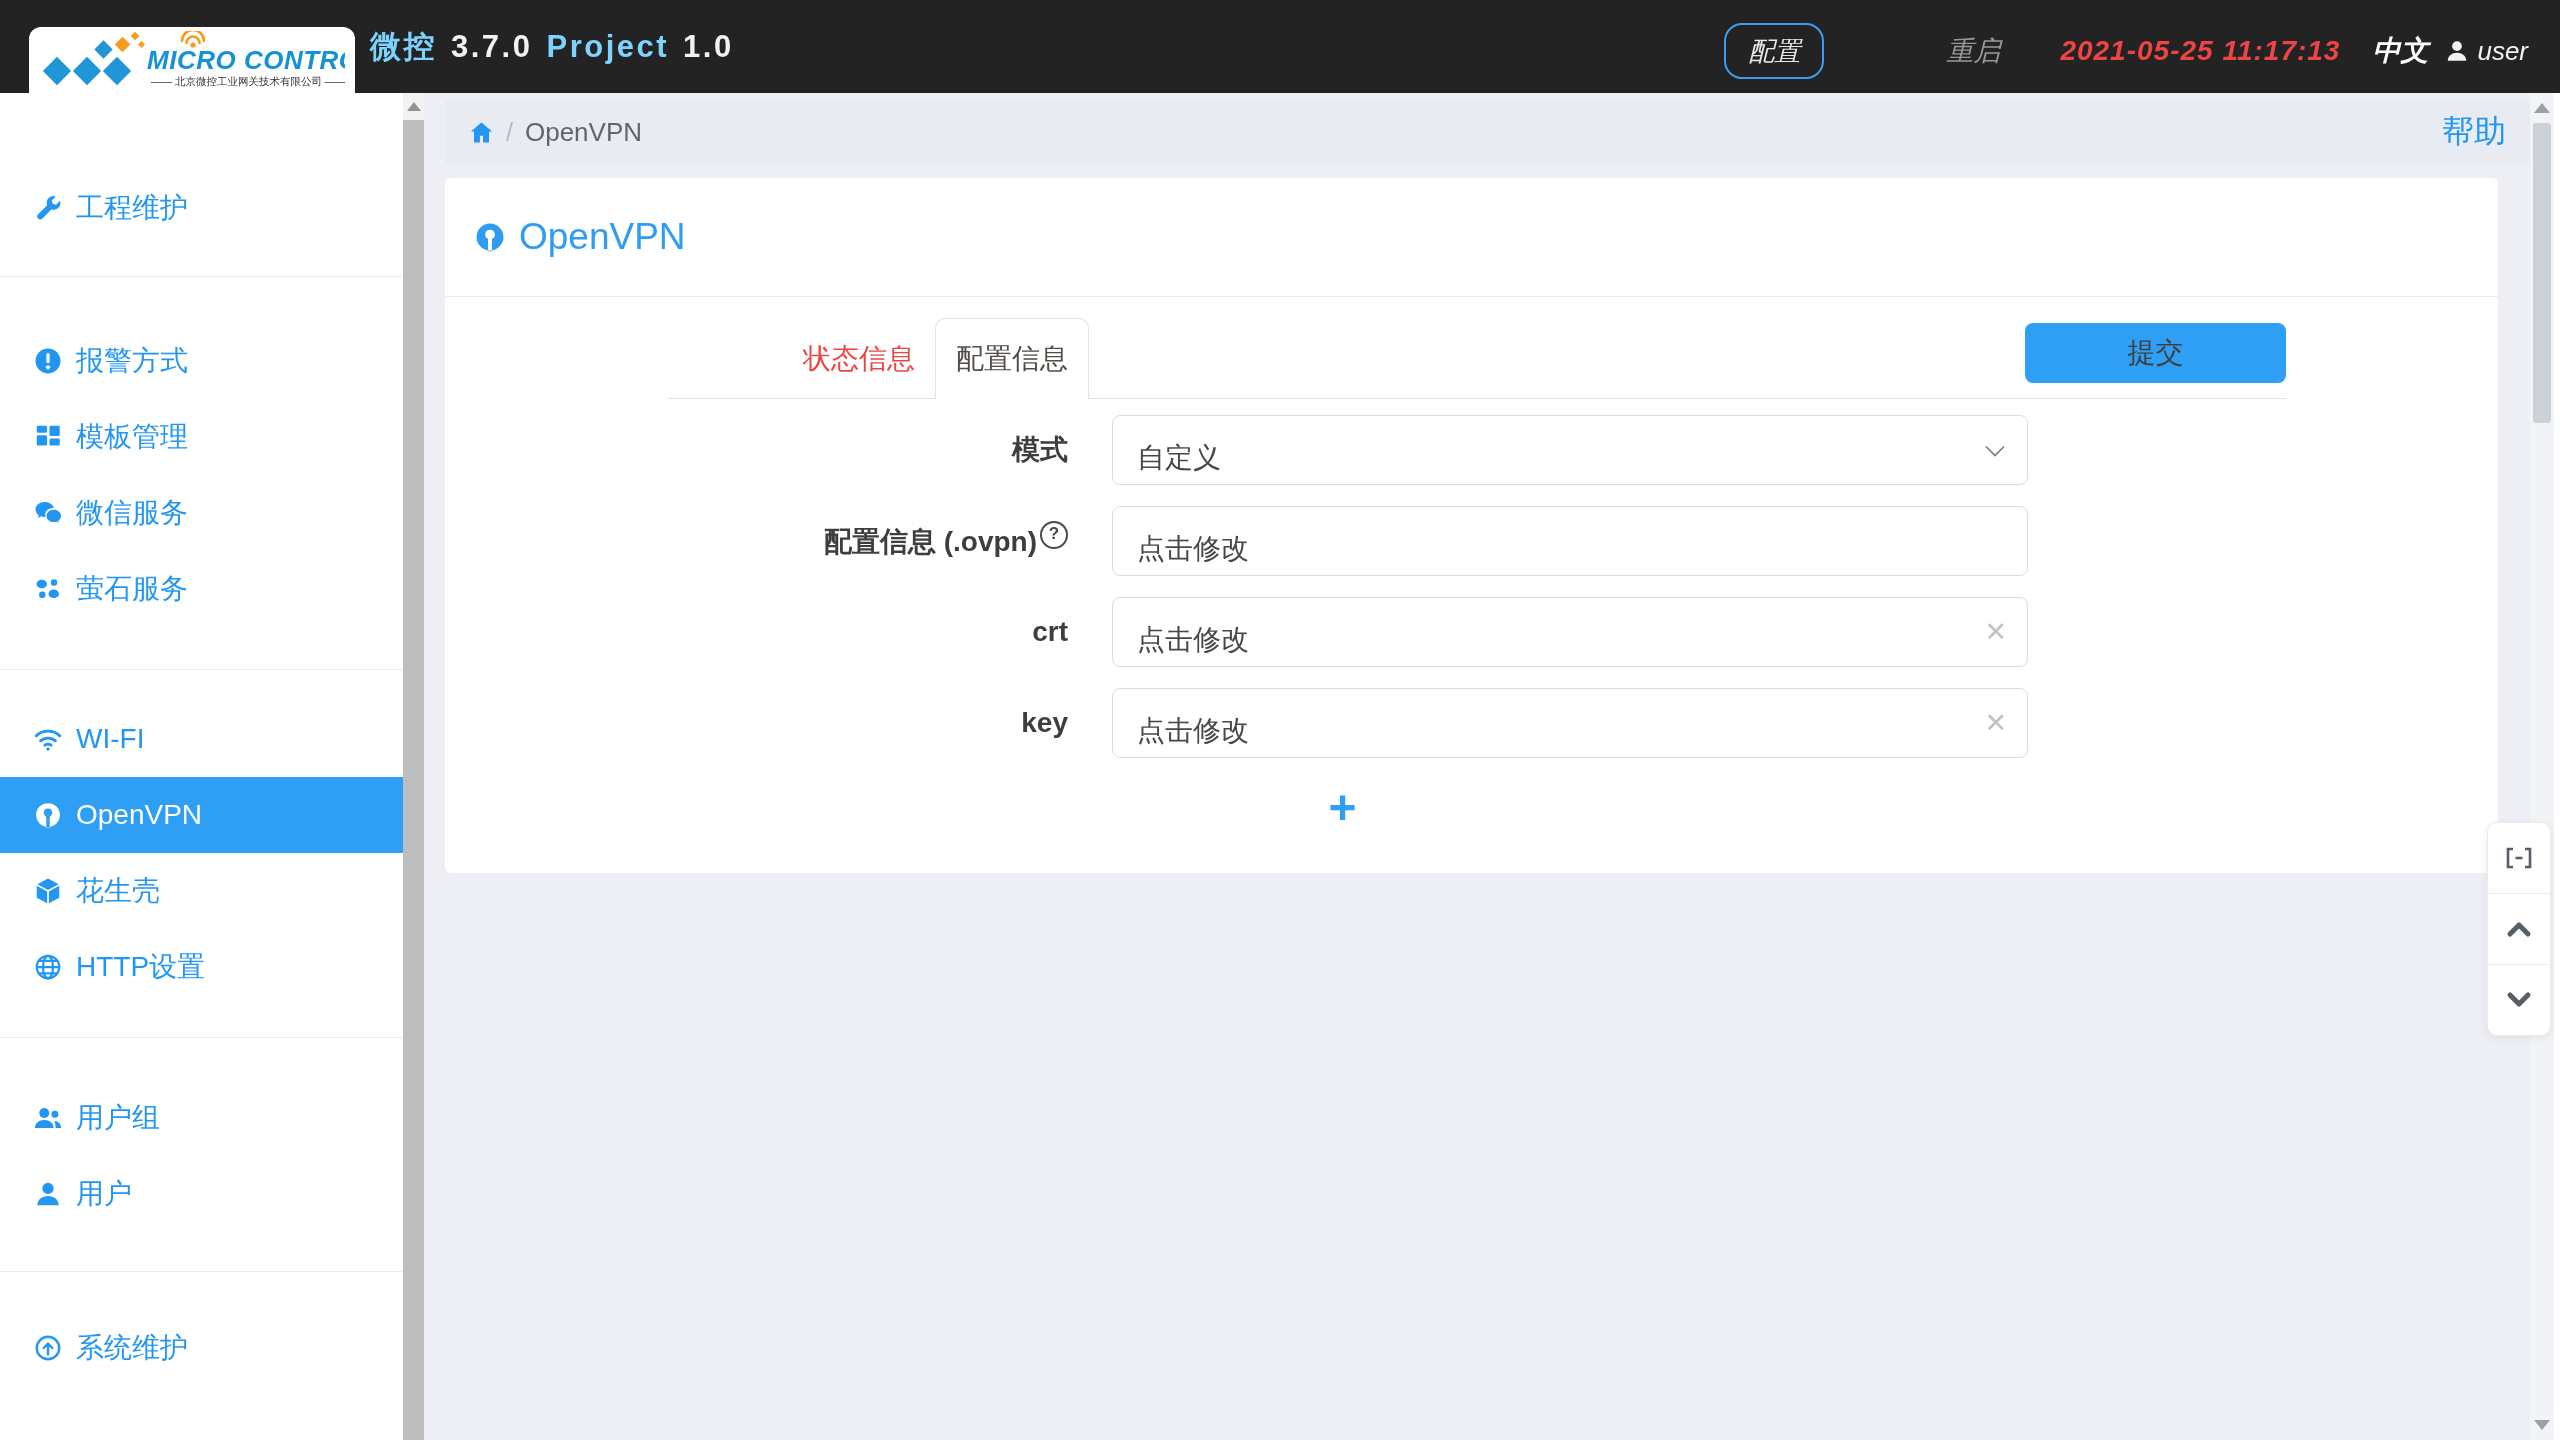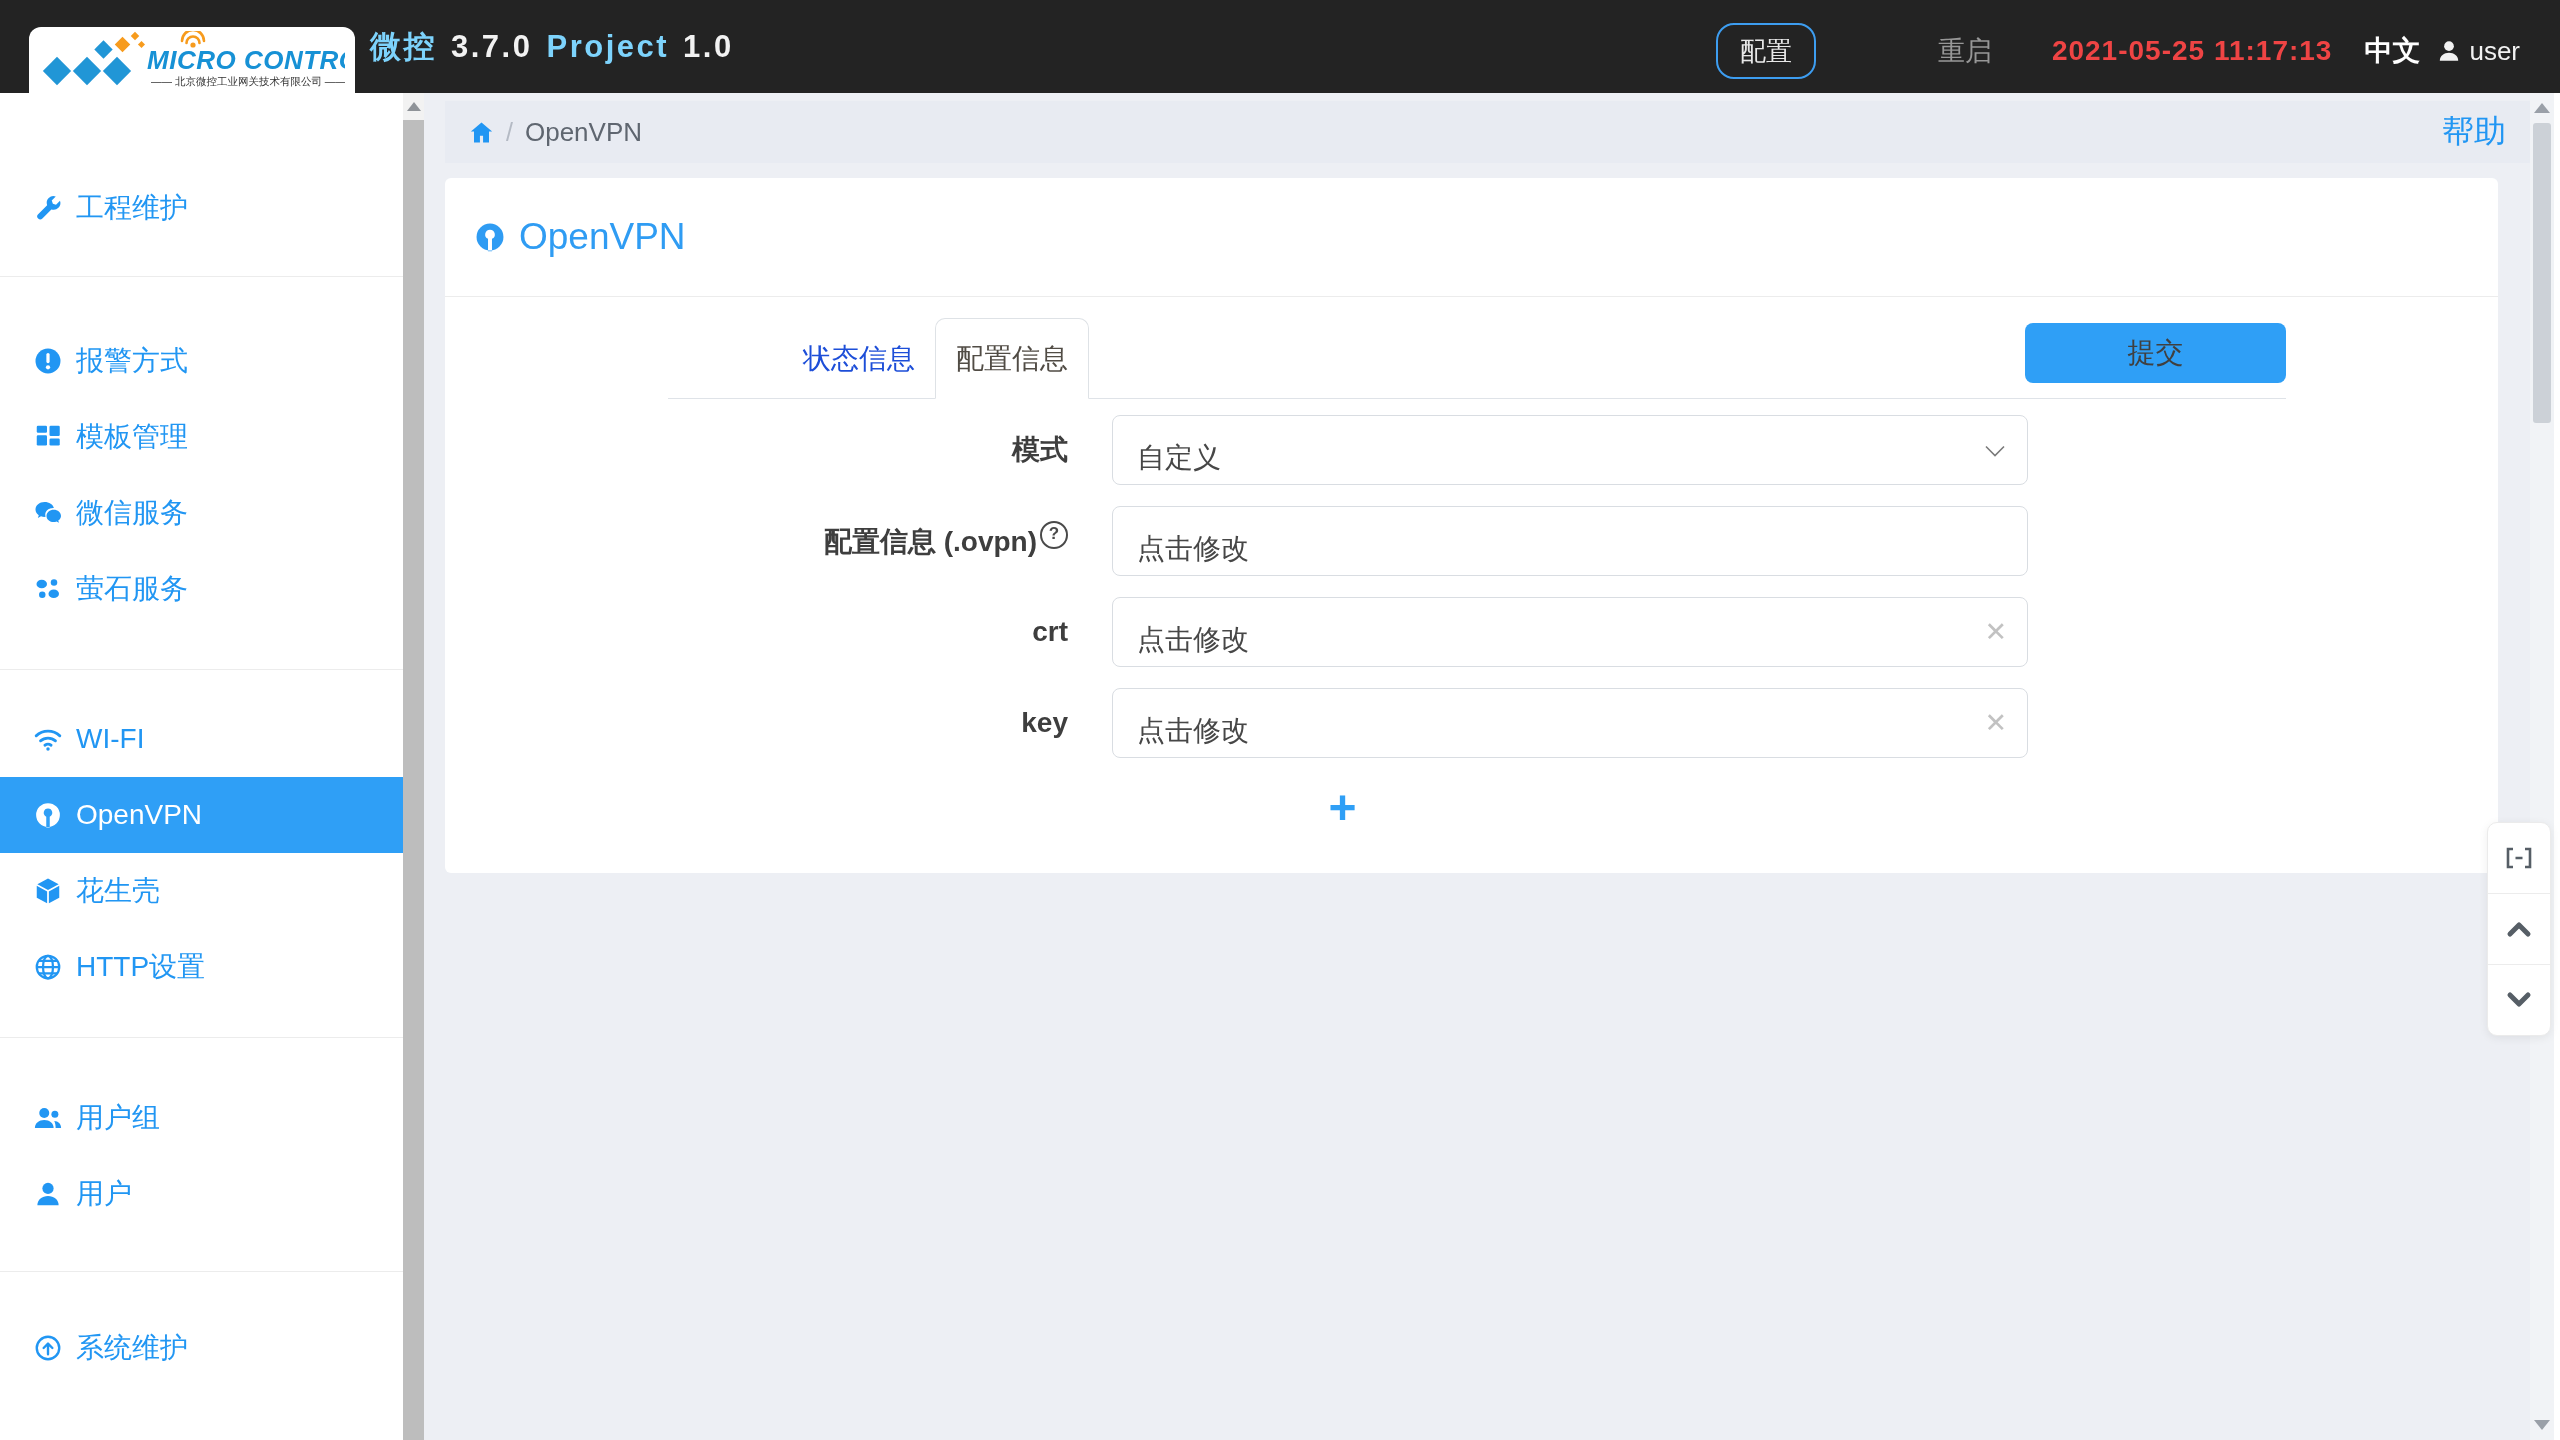--- a/index.html
+++ b/index.html
@@ -10,21 +10,21 @@
     -webkit-font-smoothing:antialiased;
   }
   
   .header{position:absolute;left:0;top:0;width:2560px;height:93px;background:#232323;z-index:10;}
   .logo-box{position:absolute;left:29px;top:27px;width:326px;height:66px;background:#fff;
     border-radius:12px 12px 0 0;display:flex;align-items:center;justify-content:center;}
   .brand{position:absolute;left:370px;top:0;height:93px;display:flex;align-items:center;
     font-size:31px;font-weight:bold;letter-spacing:2.5px;white-space:nowrap;}
   .brand .b-blue{color:#7dd3fc;margin-right:14px;}
   .brand .b-white{color:#f2f2f2;margin-right:14px;}
-  .header-right{position:absolute;right:40px;top:0;height:102px;display:flex;align-items:center;}
+  .header-right{position:absolute;right:32px;top:0;height:102px;display:flex;align-items:center;font-style:italic;}
   .config-pill{height:52px;padding:0 22px;border:2px solid #3d9df0;border-radius:18px;
     background:transparent;color:#e8e8e8;font-size:26px;display:flex;align-items:center;
     margin-right:122px;cursor:pointer;}
   .restart{color:#979797;font-size:27px;margin-right:60px;cursor:pointer;}
   .timestamp{color:#ef4444;font-size:28px;font-weight:600;letter-spacing:1px;margin-right:32px;}
   .lang{color:#ffffff;font-size:28px;font-weight:bold;margin-right:16px;cursor:pointer;}
   .user-block{display:flex;align-items:center;color:#f2f2f2;font-size:26px;cursor:pointer;}
   .user-block svg{width:26px;height:26px;margin-right:7px;}
 
   
@@ -61,21 +61,21 @@
     padding-left:28px;}
   .card-title-row .ov-icon{width:34px;height:34px;color:#2f9cf3;display:flex;}
   .card-title-row .ov-icon svg{width:100%;height:100%;}
   .page-title{font-size:37px;color:#2f9cf3;margin-left:12px;}
 
   .submit-btn{position:absolute;left:1580px;top:145px;width:261px;height:60px;background:#2f9ff6;
     color:#404040;font-size:28px;border:none;border-radius:8px;cursor:pointer;font-family:inherit;}
   .tabs-line{position:absolute;left:223px;top:220px;width:1618px;height:1px;background:#dfe3e8;}
   .tabs{position:absolute;left:338px;top:140px;height:81px;display:flex;z-index:2;}
   .tab{width:152px;display:flex;align-items:center;justify-content:center;font-size:28px;
-    color:#1d4ed8;cursor:pointer;}
+    color:#ef4444;cursor:pointer;}
   .tab.active{background:#fff;border:1px solid #dee2e6;border-bottom:1px solid #fff;
     border-radius:10px 10px 0 0;color:#514c45;}
 
   .vpn-form{position:absolute;left:223px;top:237px;width:1793px;}
   .f-row{display:flex;align-items:center;height:70px;margin-bottom:21px;}
   .f-label{width:400px;text-align:right;padding-right:44px;font-weight:bold;font-size:28px;
     color:#3e3e3e;white-space:nowrap;flex:none;}
   .f-help{display:inline-block;width:24px;height:24px;border:2px solid #4a4a4a;border-radius:50%;
     font-size:17px;line-height:22px;text-align:center;vertical-align:12px;margin-left:3px;
     font-weight:bold;color:#4a4a4a;cursor:pointer;}

